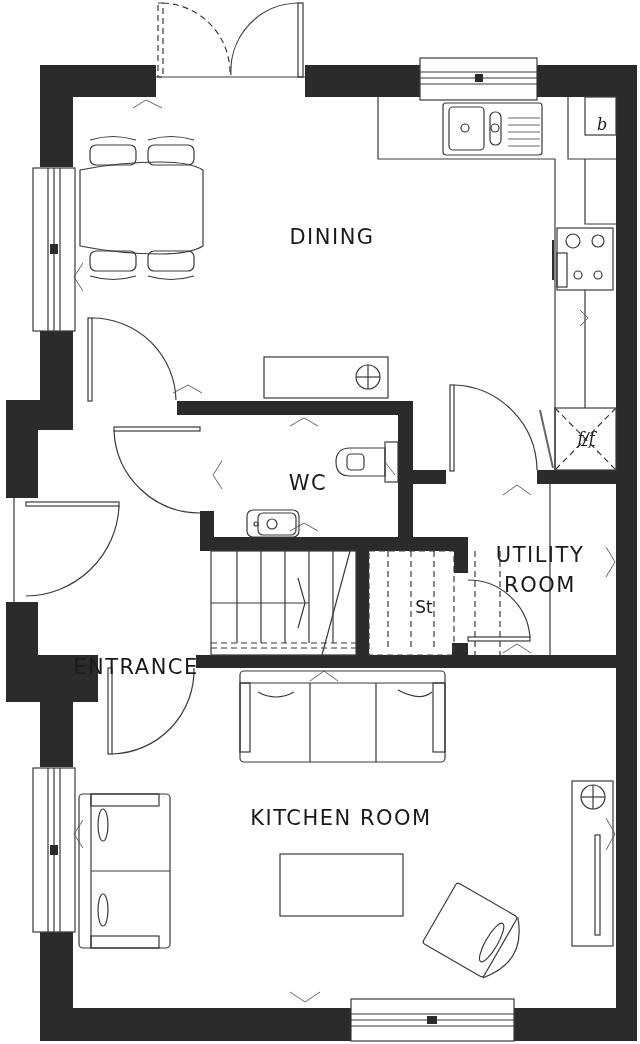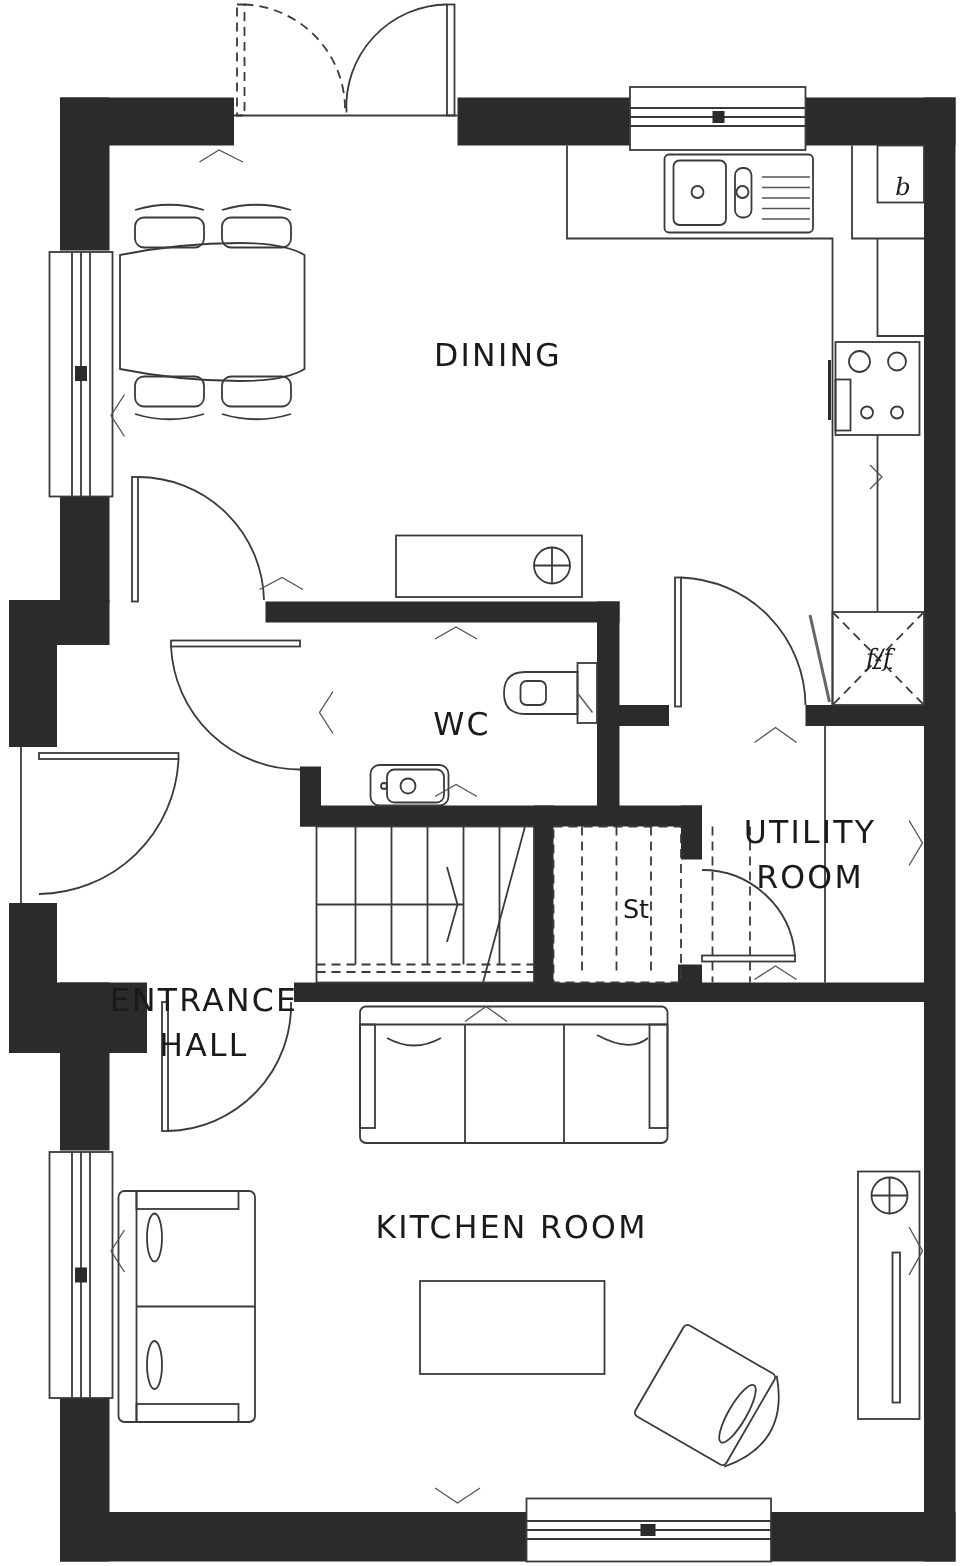--- a/index.html
+++ b/index.html
@@ -269,21 +269,20 @@
 </div>
 <div class="lbl" style="left:278px;top:468px;width:60px;">
   <span>WC</span>
 </div>
 <div class="lbl" style="left:480px;top:540px;width:120px;">
   <span>UTILITY</span>
   <span>ROOM</span>
 </div>
 <div class="lbl" style="left:56px;top:608px;width:160px;margin-top:44px;">
   <span>ENTRANCE</span>
-  <span>HALL</span>
 </div>
 <div class="lbl" style="left:402px;top:592px;width:44px;font-size:17px;letter-spacing:0;">
   <span>St</span>
 </div>
 <div class="lbl" style="left:236px;top:803px;width:210px;">
   <span>KITCHEN ROOM</span>
 </div>
 <div class="lbl small" style="left:590px;top:110px;width:24px;">
   <span>b</span>
 </div>

